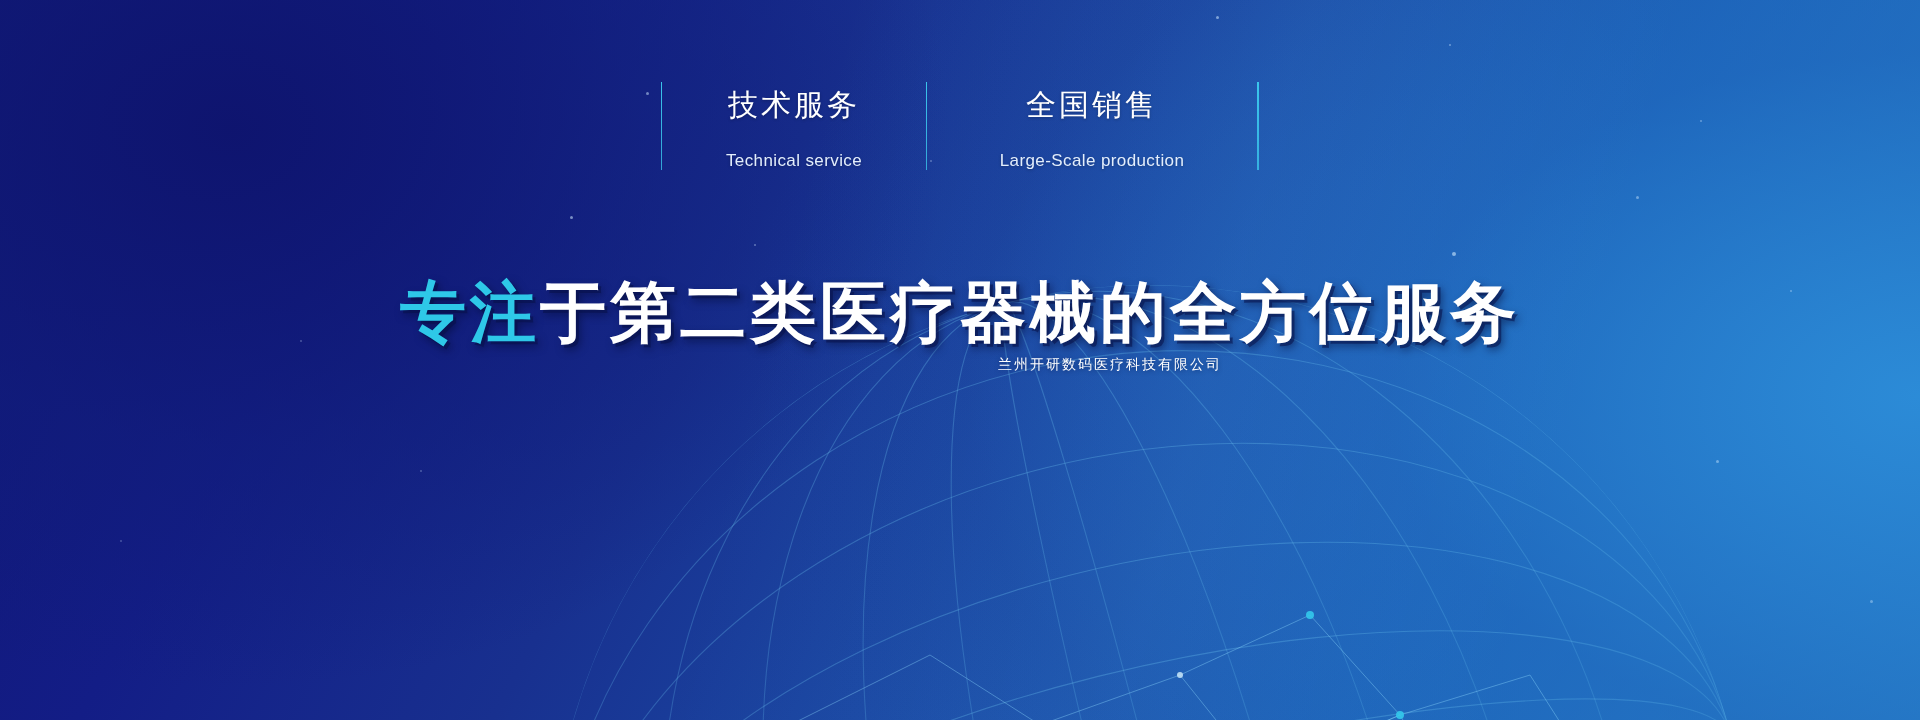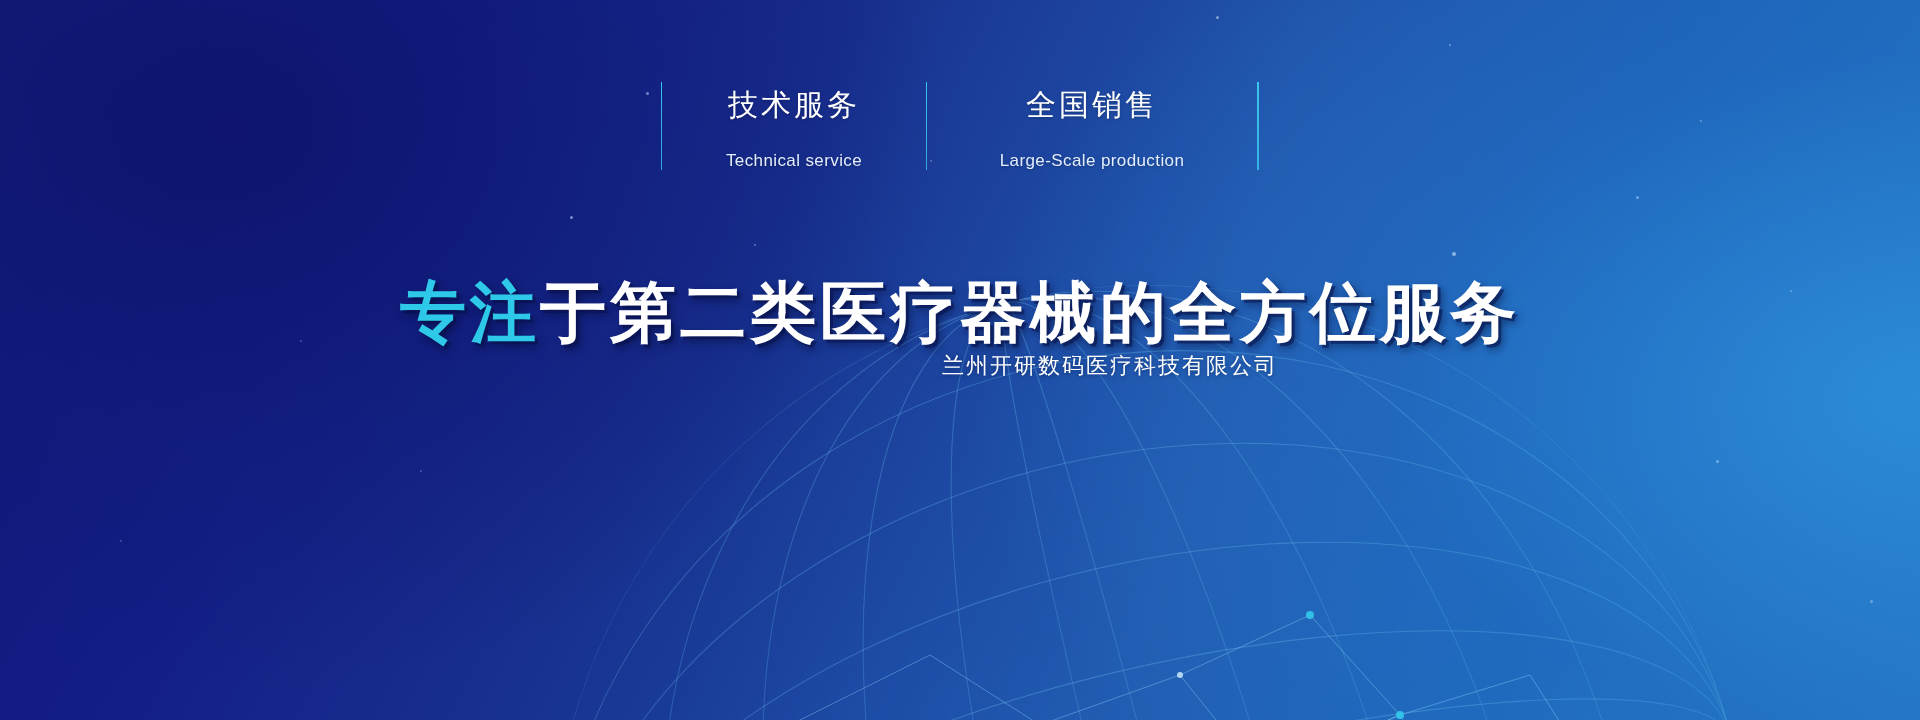--- a/index.html
+++ b/index.html
@@ -119,21 +119,21 @@
     position:absolute;
     top:355px;
     left:0;
     width:1920px;
     text-align:center;
     padding-right:0;
   }
   .company .inner {
     display:inline-block;
     margin-left:300px;
-    font-size:22px;
+    font-size:14px;
     line-height:1;
     color:#ffffff;
     letter-spacing:2px;
     font-weight:400;
     text-shadow:0 1px 4px rgba(5,15,60,0.5);
   }
 </style>
 </head>
 <body>
 

